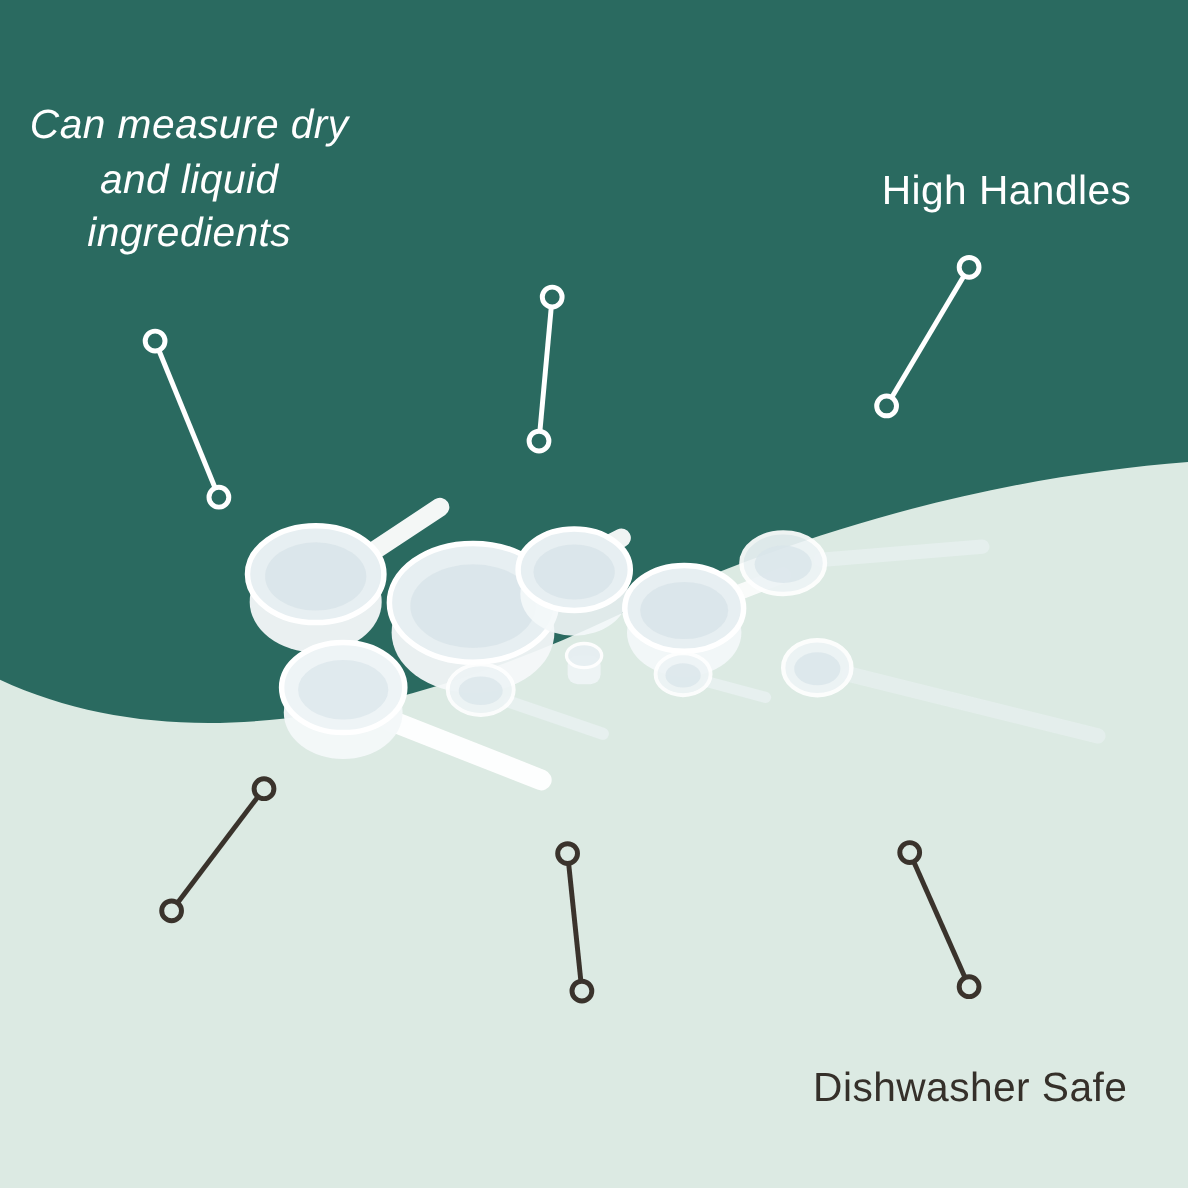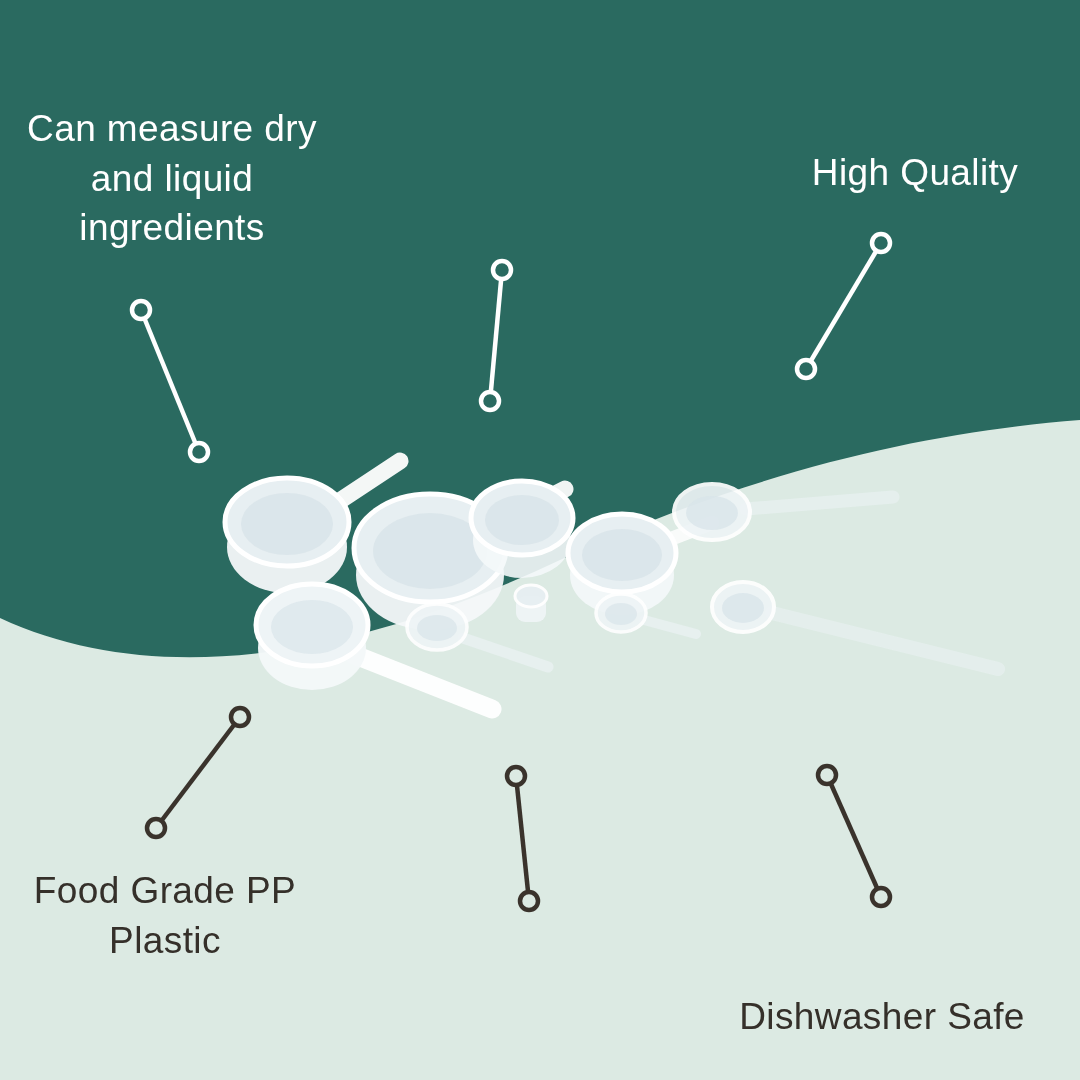--- a/index.html
+++ b/index.html
@@ -104,26 +104,24 @@
       <circle cx="516" cy="776" r="9" fill="#dceae3" stroke-width="4.5"></circle>
       <circle cx="529" cy="901" r="9" fill="#dceae3" stroke-width="4.5"></circle>
     </g>
     <g stroke="#3a332c">
       <line x1="827" y1="775" x2="881" y2="897" stroke-width="4.5"></line>
       <circle cx="827" cy="775" r="9" fill="#dceae3" stroke-width="4.5"></circle>
       <circle cx="881" cy="897" r="9" fill="#dceae3" stroke-width="4.5"></circle>
     </g>
   </svg>
 
-  <div class="label light" style="left:12px;  top:104px;  width:320px;">Can measure dry
+  <div class="label light" style="left:12px;  top:88px;  width:320px;font-style:italic;">Can measure dry
 and liquid
 ingredients</div>
 
 
-  <div class="label light" style="left:765px; top:148px; width:300px;">High Quality</div>
-
-  <div class="label dark" style="left:15px;  top:866px; width:300px;">Food Grade PP
-Plastic</div>
+  <div class="label light" style="left:765px; top:148px; width:300px;">High Handles</div>
 
 
-  <div class="label dark" style="left:712px; top:992px; width:340px;">Dishwasher Safe</div>
+
+  <div class="label dark" style="left:712px; top:964px; width:340px;">Dishwasher Safe</div>
 
 </div>
 
 </body></html>

